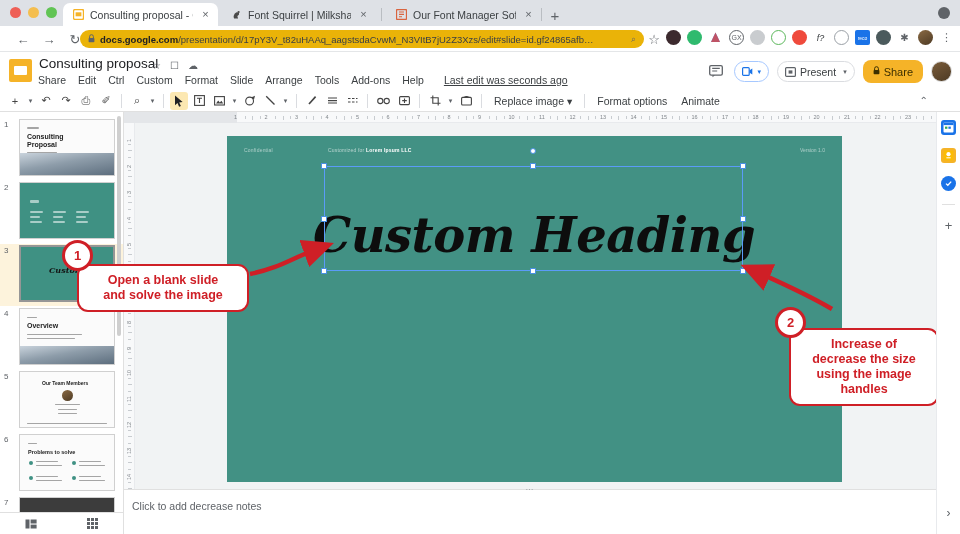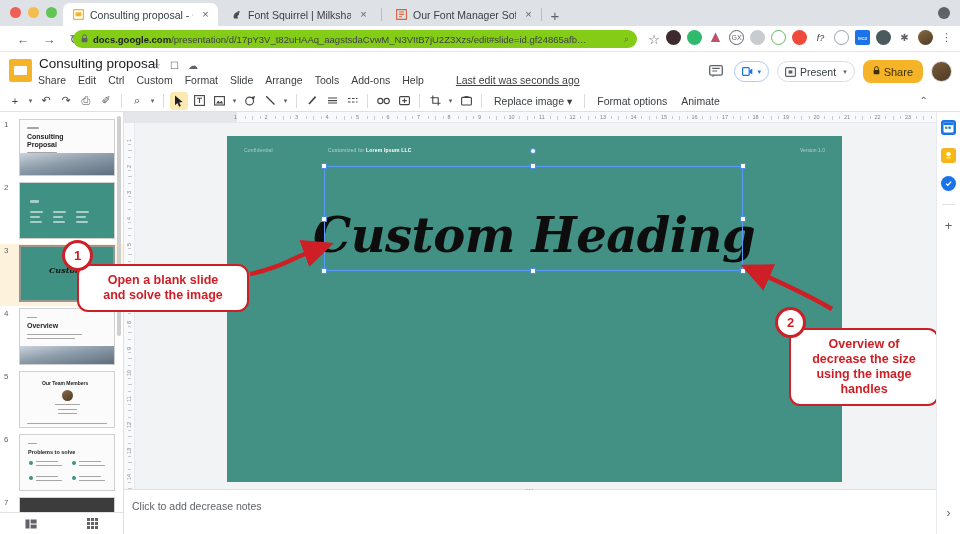--- a/index.html
+++ b/index.html
@@ -59,22 +59,22 @@
   .chrome-toolbar {
     position: absolute; top: 26px; left: 0; width: 960px; height: 26px;
     background: #fff; border-bottom: 1px solid #e4e6e8;
   }
   .navbtn {
     position: absolute; top: 4px; width: 18px; height: 18px;
     color: #5f6368; font-size: 13px;
     display: flex; align-items: center; justify-content: center;
   }
   .omnibox {
-    position: absolute; top: 4px; left: 73px; width: 564px; height: 18px;
-    background: #84cc16; border-radius: 9px;
+    position: absolute; top: 4px; left: 80px; width: 564px; height: 18px;
+    background: #eab308; border-radius: 9px;
     display: flex; align-items: center; padding: 4px 8px; gap: 5px;
   }
   .omni-url {
     font-size: 9.5px; color: #3c4043; white-space: nowrap;
     overflow: hidden; flex: 1;
   }
   .omni-url b { font-weight: 700; color: #202124; }
   .omni-ico { font-size: 9px; color: #5f6368; }
   .ext-row {
     position: absolute; top: 4px; left: 644px;
@@ -102,21 +102,21 @@
   .title-icons {
     position: absolute; left: 152px; top: 8px;
     display: flex; gap: 9px; color: #5f6368; font-size: 10px;
   }
   .menubar {
     position: absolute; left: 38px; top: 22px;
     display: flex; gap: 12px; align-items: center;
   }
   .menubar span { font-size: 10.5px; color: #3c4043; }
   .lastedit {
-    font-size: 10px; color: #5f6368; text-decoration: underline; margin-left: 20px;
+    font-size: 10px; color: #5f6368; text-decoration: underline; margin-left: 8px;
   }
   .hdr-right { position: absolute; right: 8px; top: 8px; display: flex; align-items: center; gap: 8px; }
   .hdr-ico { width: 20px; height: 20px; color: #5f6368; font-size: 13px;
              display: flex; align-items: center; justify-content: center; }
   .pill {
     height: 21px; border: 1px solid #dadce0; border-radius: 11px;
     display: flex; align-items: center; gap: 4px; padding: 0 7px;
     font-size: 10.5px; color: #3c4043;
   }
   .pill.blue { border-color: #a6c8ff; color: #1a73e8; }
@@ -845,21 +845,21 @@
   </svg>
 
   <div class="badge" style="left:62px; top:240px;">1</div>
   <div class="callout" style="left:77px; top:264px; width:172px;">
     <div>Open a blank slide</div>
     <div>and solve the image</div>
   </div>
 
   <div class="badge" style="left:775px; top:307px;">2</div>
   <div class="callout" style="left:789px; top:328px; width:150px;">
-    <div>Overview of</div>
+    <div>Increase of</div>
     <div>decrease the size</div>
     <div>using the image</div>
     <div>handles</div>
   </div>
 
   <div class="notes">
     <span class="notes-grip">⋯</span>
     <span class="notes-text">Click to add decrease notes</span>
     <span class="explore">
       <span class="explore-ico"></span>

